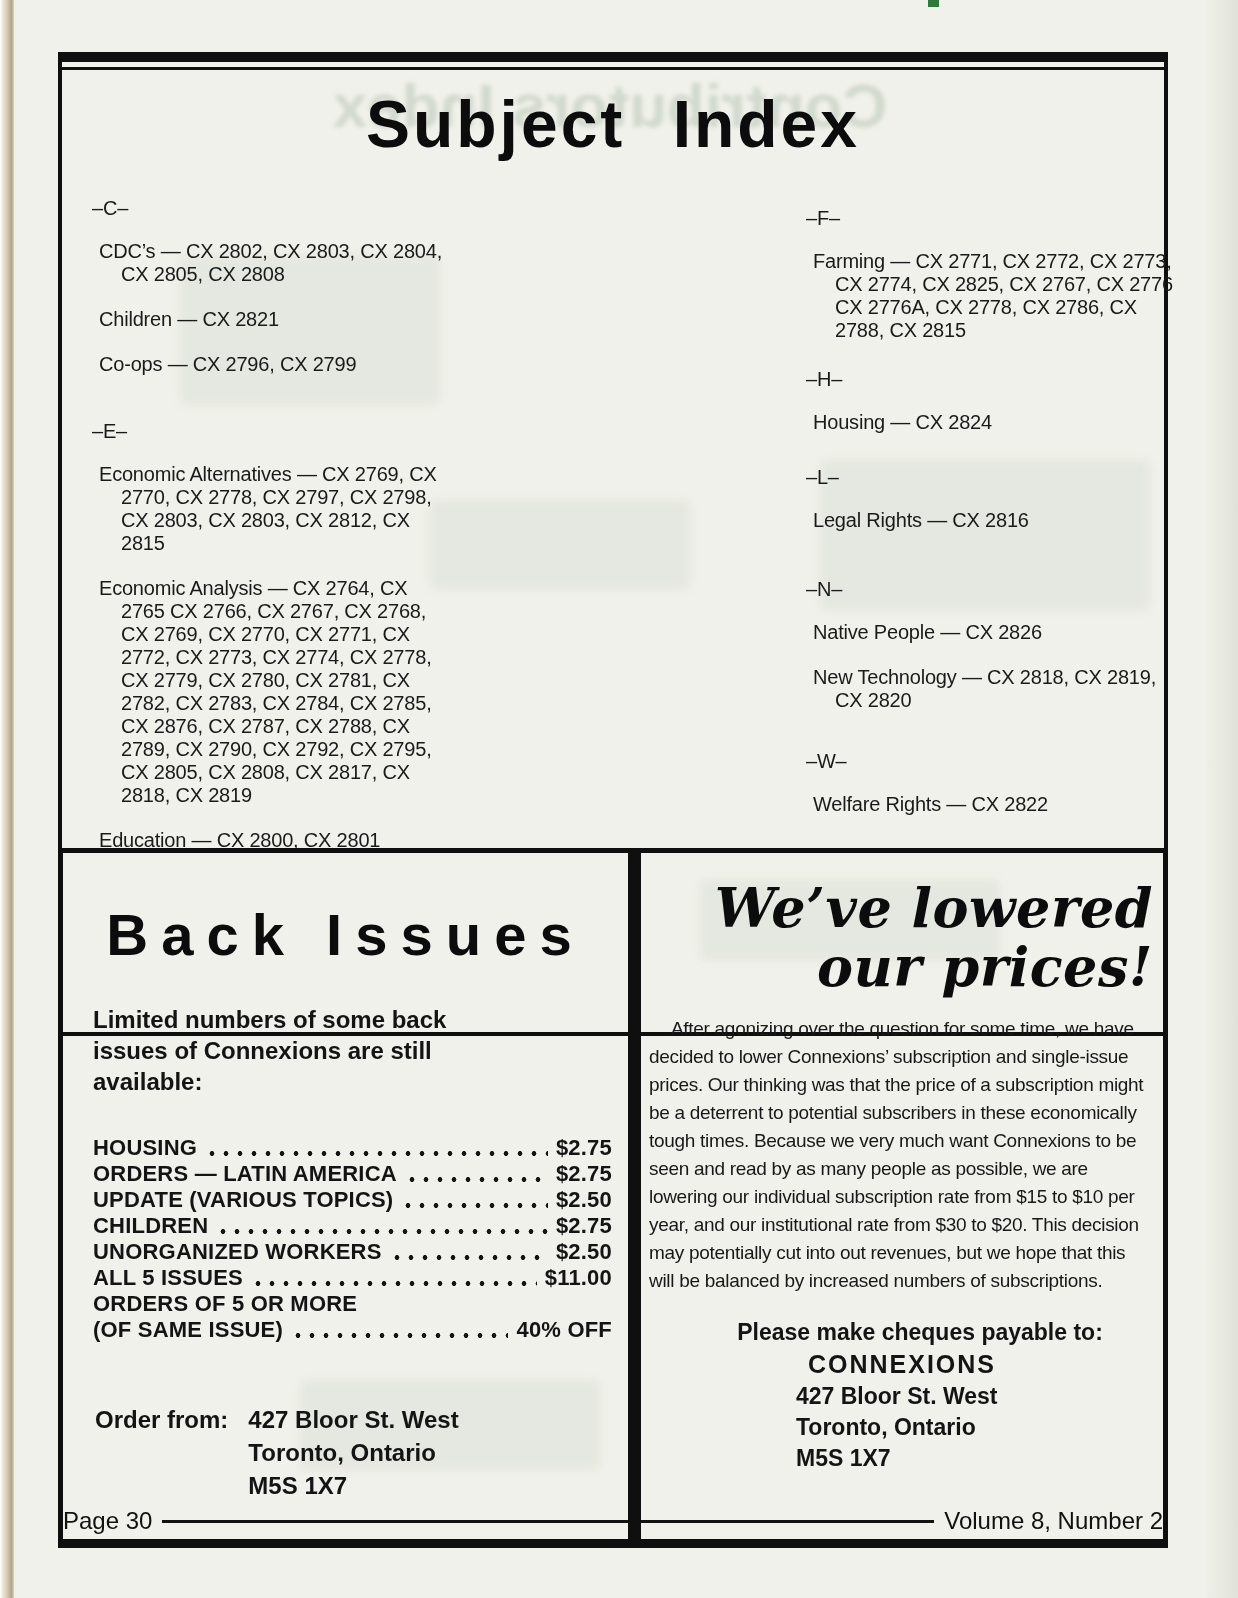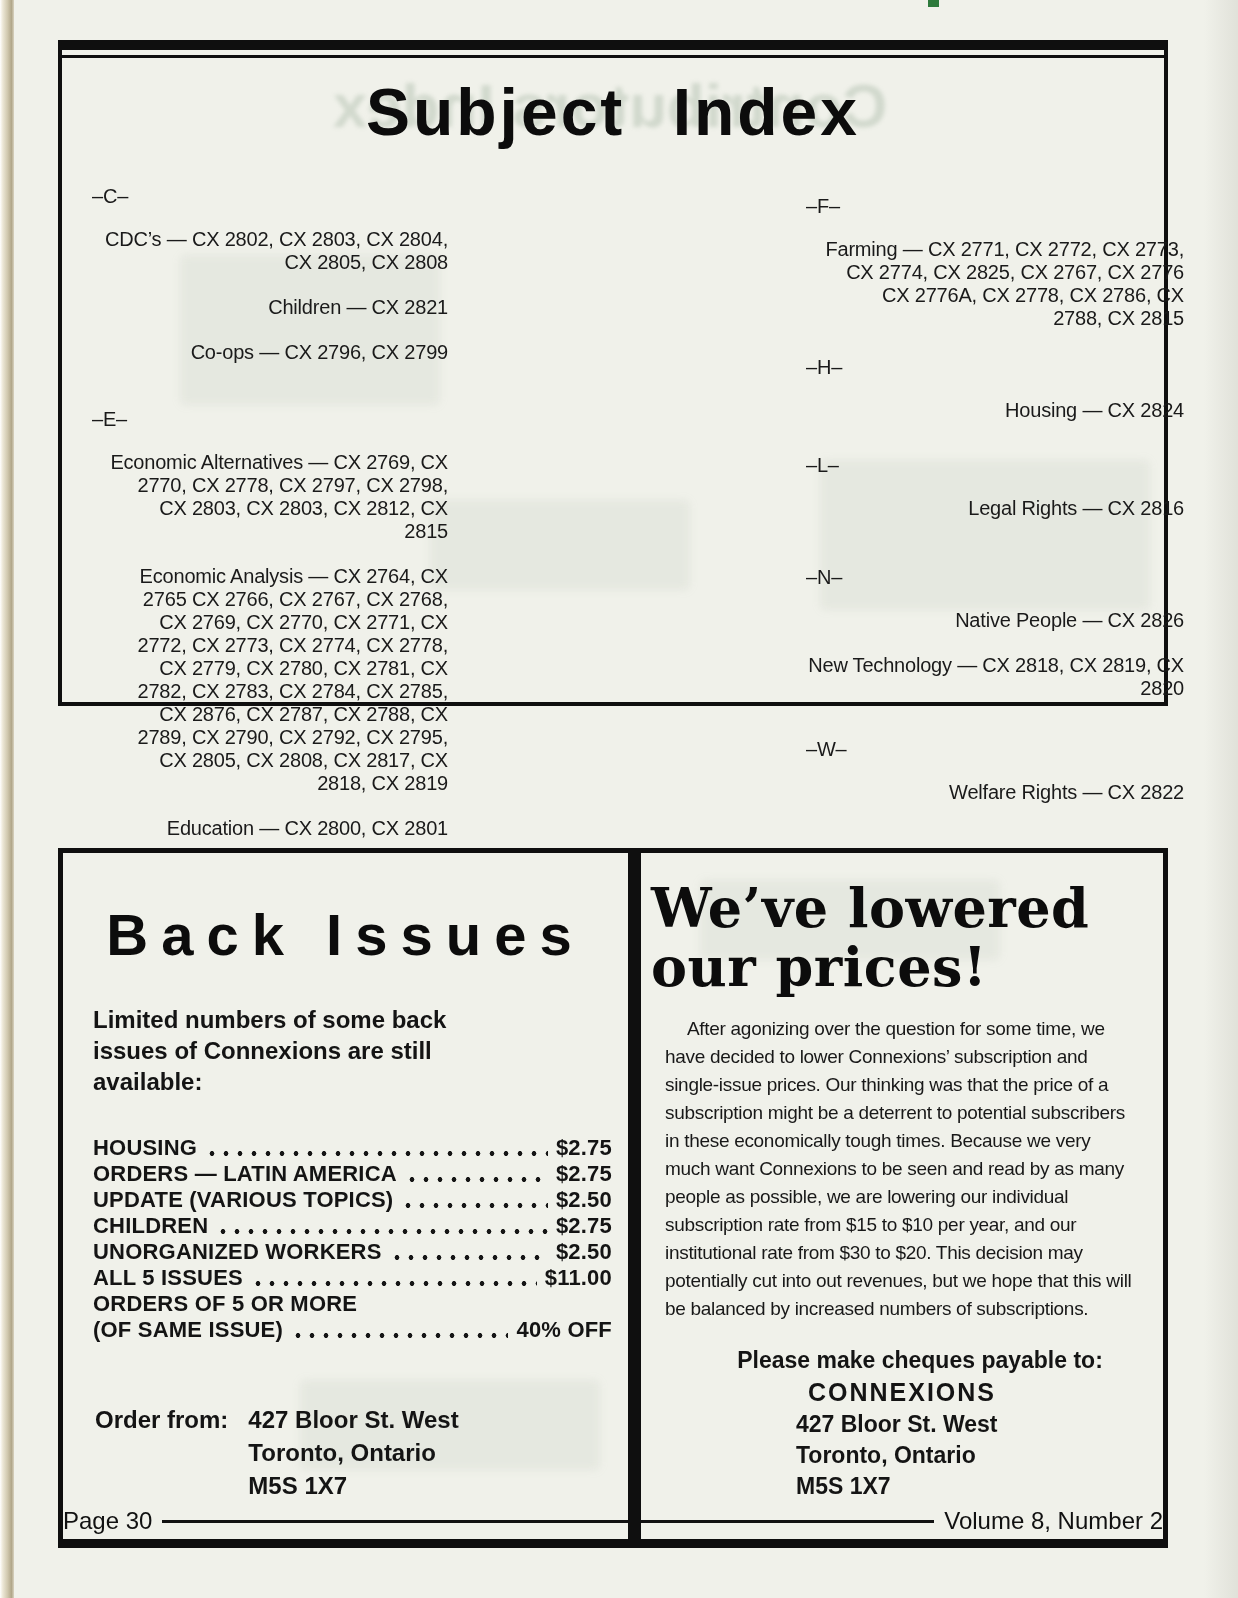--- a/index.html
+++ b/index.html
@@ -12,55 +12,55 @@
   .binding-strip{position:absolute;left:0;top:0;width:14px;height:100%;
     background:linear-gradient(to right,#ffffff 0%,#ece7d6 20%,#cfc7ad 55%,#b1a78a 82%,#d9d3c0 100%);}
   .right-shade{position:absolute;right:0;top:0;width:34px;height:100%;
     background:linear-gradient(to left,rgba(170,170,158,0.22),rgba(170,170,158,0));}
   .green-tick{position:absolute;left:928px;top:0;width:11px;height:7px;background:#2e7a3c;}
   .ghost{position:absolute;transform:scaleX(-1);color:#a8b8a6;opacity:.42;
     filter:blur(2px);font-weight:bold;text-align:center;pointer-events:none;}
   .smudge{position:absolute;background:rgba(140,158,138,0.10);filter:blur(4px);border-radius:6px;pointer-events:none;}
 
   
-  .subject-box{position:absolute;left:58px;top:40px;width:1110px;height:666px;
+  .subject-box{position:absolute;left:58px;top:52px;width:1110px;height:984px;
     border:4px solid #0f0f0f;border-top-width:10px;box-sizing:border-box;}
   .subject-inner-line{position:absolute;left:0;right:0;top:5px;height:3px;background:#0f0f0f;}
   .subject-title{position:absolute;left:0;right:0;top:24px;text-align:center;
     font-weight:bold;font-size:66px;letter-spacing:3px;word-spacing:26px;color:#0c0c0c;}
   .idx-col{position:absolute;font-size:20px;line-height:23px;letter-spacing:-0.2px;color:#1a1a1a;}
   .idx-col-left{left:30px;top:135px;width:356px;}
   .idx-col-right{left:744px;top:145px;width:378px;}
   .sec-letter{margin:0 0 20px 0;}
-  .idx-entry{margin:0 0 22px 0;padding-left:22px;text-indent:-22px;text-align:right;}
+  .idx-entry{margin:0 0 22px 7px;padding-left:22px;text-indent:-22px;}
 
   
   .bottom-row{position:absolute;left:58px;top:848px;width:1110px;height:700px;display:flex;}
   .bi-box{position:relative;width:575px;box-sizing:border-box;
     border:5px solid #0f0f0f;border-bottom-width:9px;}
   .lp-box{position:relative;flex:1;box-sizing:border-box;
     border:5px solid #0f0f0f;border-left-width:8px;border-bottom-width:9px;}
 
   .bi-title{margin-top:48px;text-align:center;font-weight:bold;font-size:58px;
     letter-spacing:13px;color:#0c0c0c;}
   .bi-intro{margin:36px 20px 0 30px;font-weight:bold;font-size:24px;line-height:31px;width:430px;}
   .price-list{margin:38px 16px 0 30px;}
   .price-row{display:flex;align-items:flex-end;font-weight:bold;font-size:22px;line-height:26px;letter-spacing:0.2px;}
   .price-leader{flex:1;height:7px;margin:0 8px 4px 8px;
     background-image:radial-gradient(circle,#151515 2.1px,rgba(0,0,0,0) 2.7px);
     background-size:14px 7px;background-repeat:repeat-x;background-position:left bottom;}
   .price-amount{text-align:right;white-space:nowrap;}
   .order-block{margin:60px 0 0 32px;display:flex;font-weight:bold;font-size:24px;line-height:33px;}
   .order-addr{margin-left:20px;}
 
-  .lp-title{margin:26px 10px 0 10px;text-align:left;
-    font-family:"DejaVu Serif","Liberation Serif",serif;font-weight:bold;
+  .lp-title{margin:26px 10px 0 10px;text-align:right;
+    font-family:"DejaVu Serif","Liberation Serif",serif;font-style:italic;font-weight:bold;
     font-size:54px;line-height:59px;letter-spacing:0.5px;color:#0c0c0c;}
   .lp-paras{margin:18px auto 0 auto;width:506px;font-size:19px;line-height:28px;letter-spacing:-0.3px;color:#181818;}
-  .lp-para{text-indent:22px;margin:16px;}
+  .lp-para{text-indent:22px;margin:0;}
   .cheques-label{margin-top:24px;text-align:center;font-weight:bold;font-size:23px;padding-left:36px;}
   .payee-name{margin-top:4px;text-align:center;font-weight:bold;font-size:25px;letter-spacing:2px;}
   .lp-address{width:212px;margin:2px auto 0 auto;font-weight:bold;font-size:23px;line-height:31px;text-align:left;}
 
   .box-footer{position:absolute;left:0;right:0;bottom:16px;border-top:3px solid #121212;height:0;}
   .footer-text{position:absolute;top:-15px;font-size:24px;background:#f0f1ea;
     line-height:26px;white-space:nowrap;color:#111;}
   .footer-text.left{left:0;padding-right:10px;}
   .footer-text.right{right:0;padding-left:10px;}
 </style>

